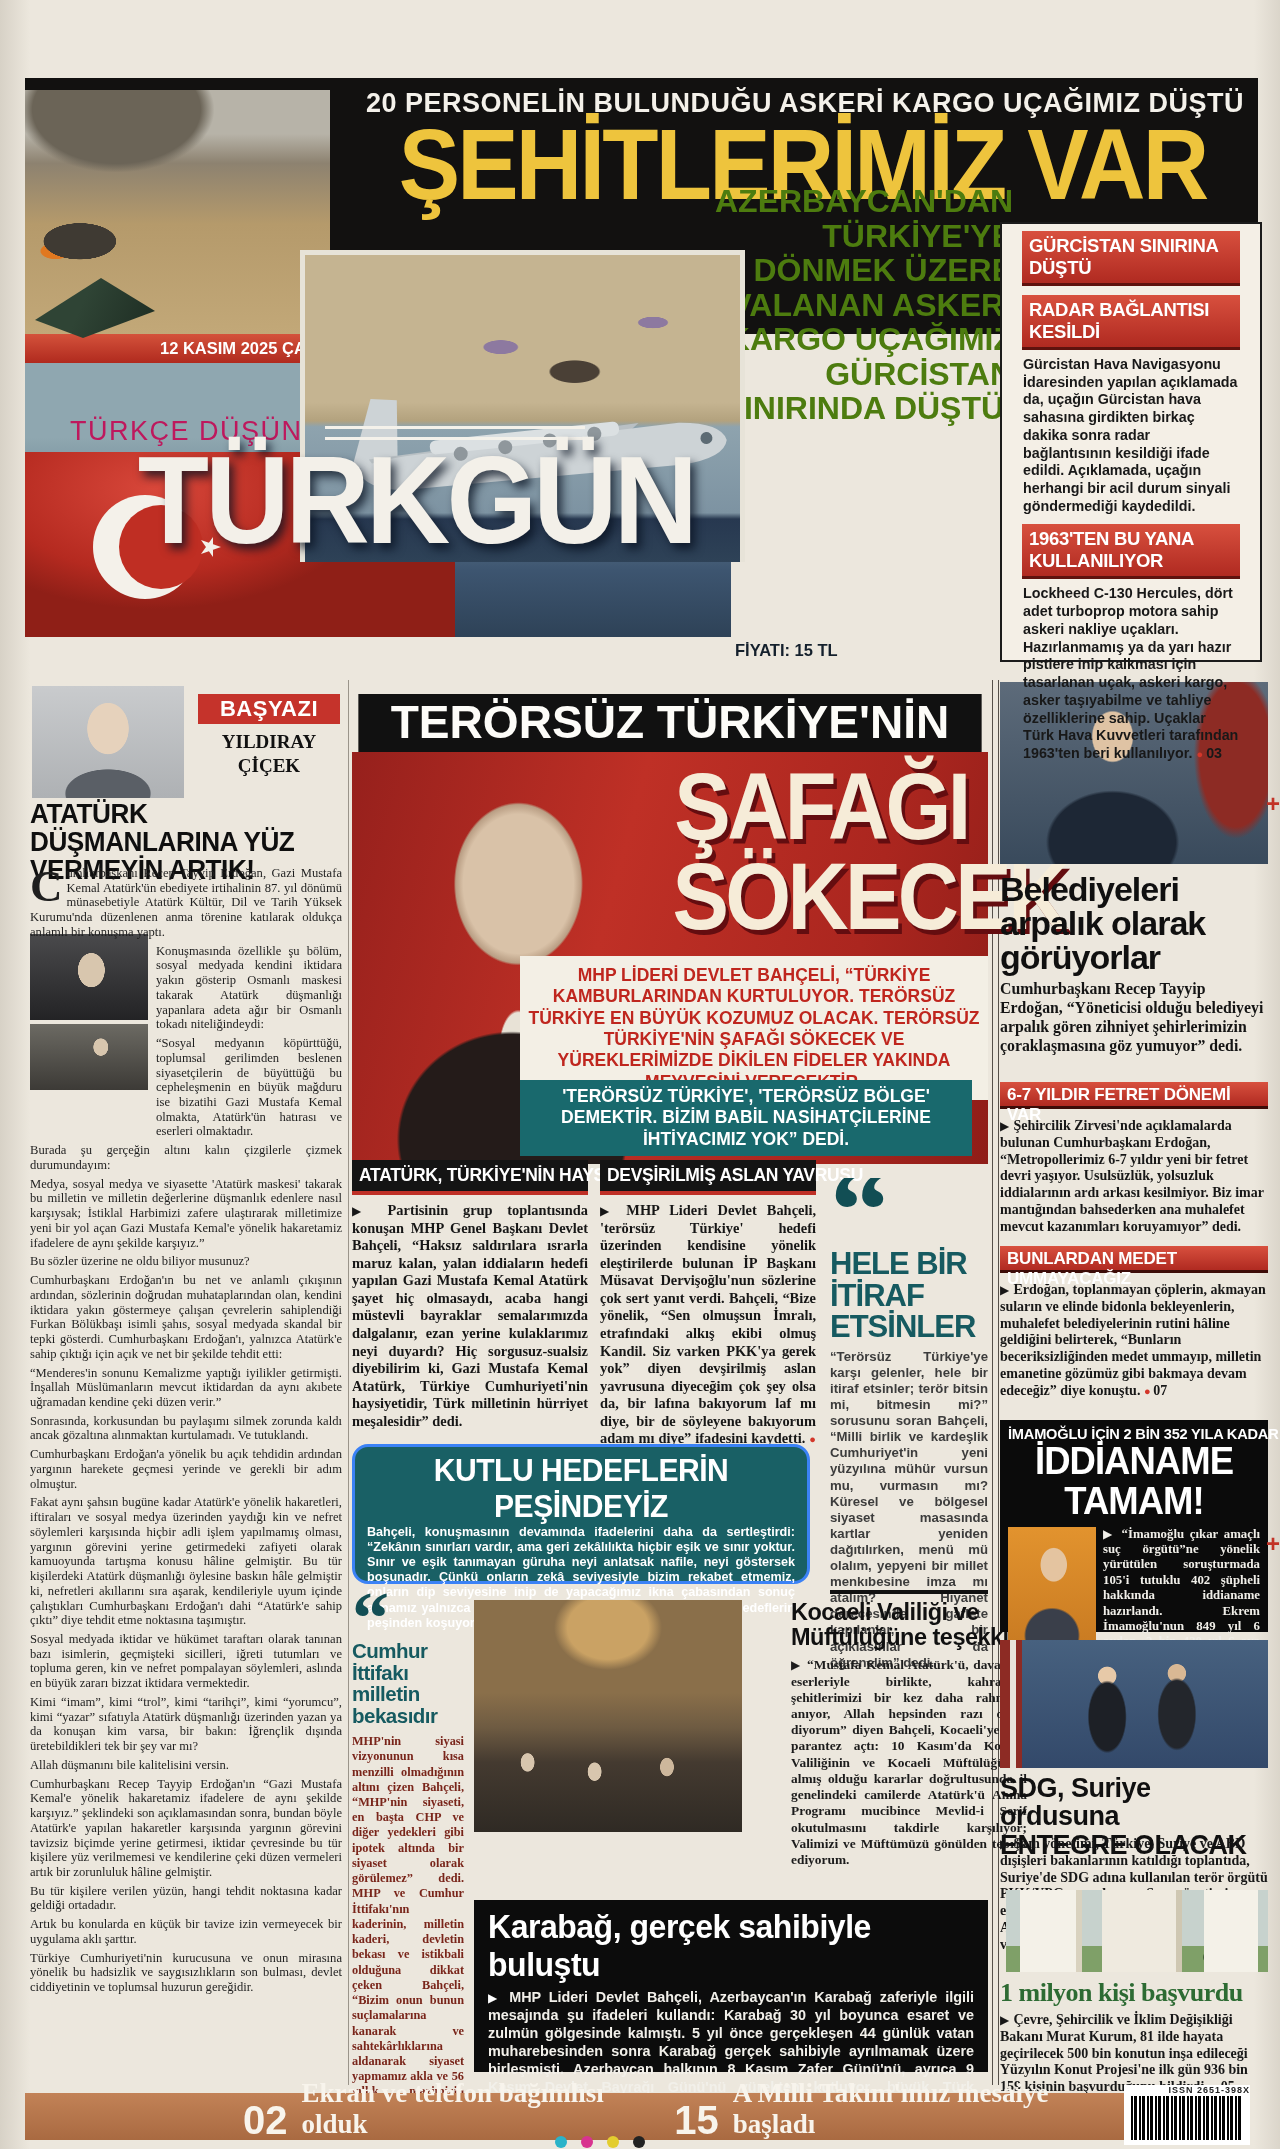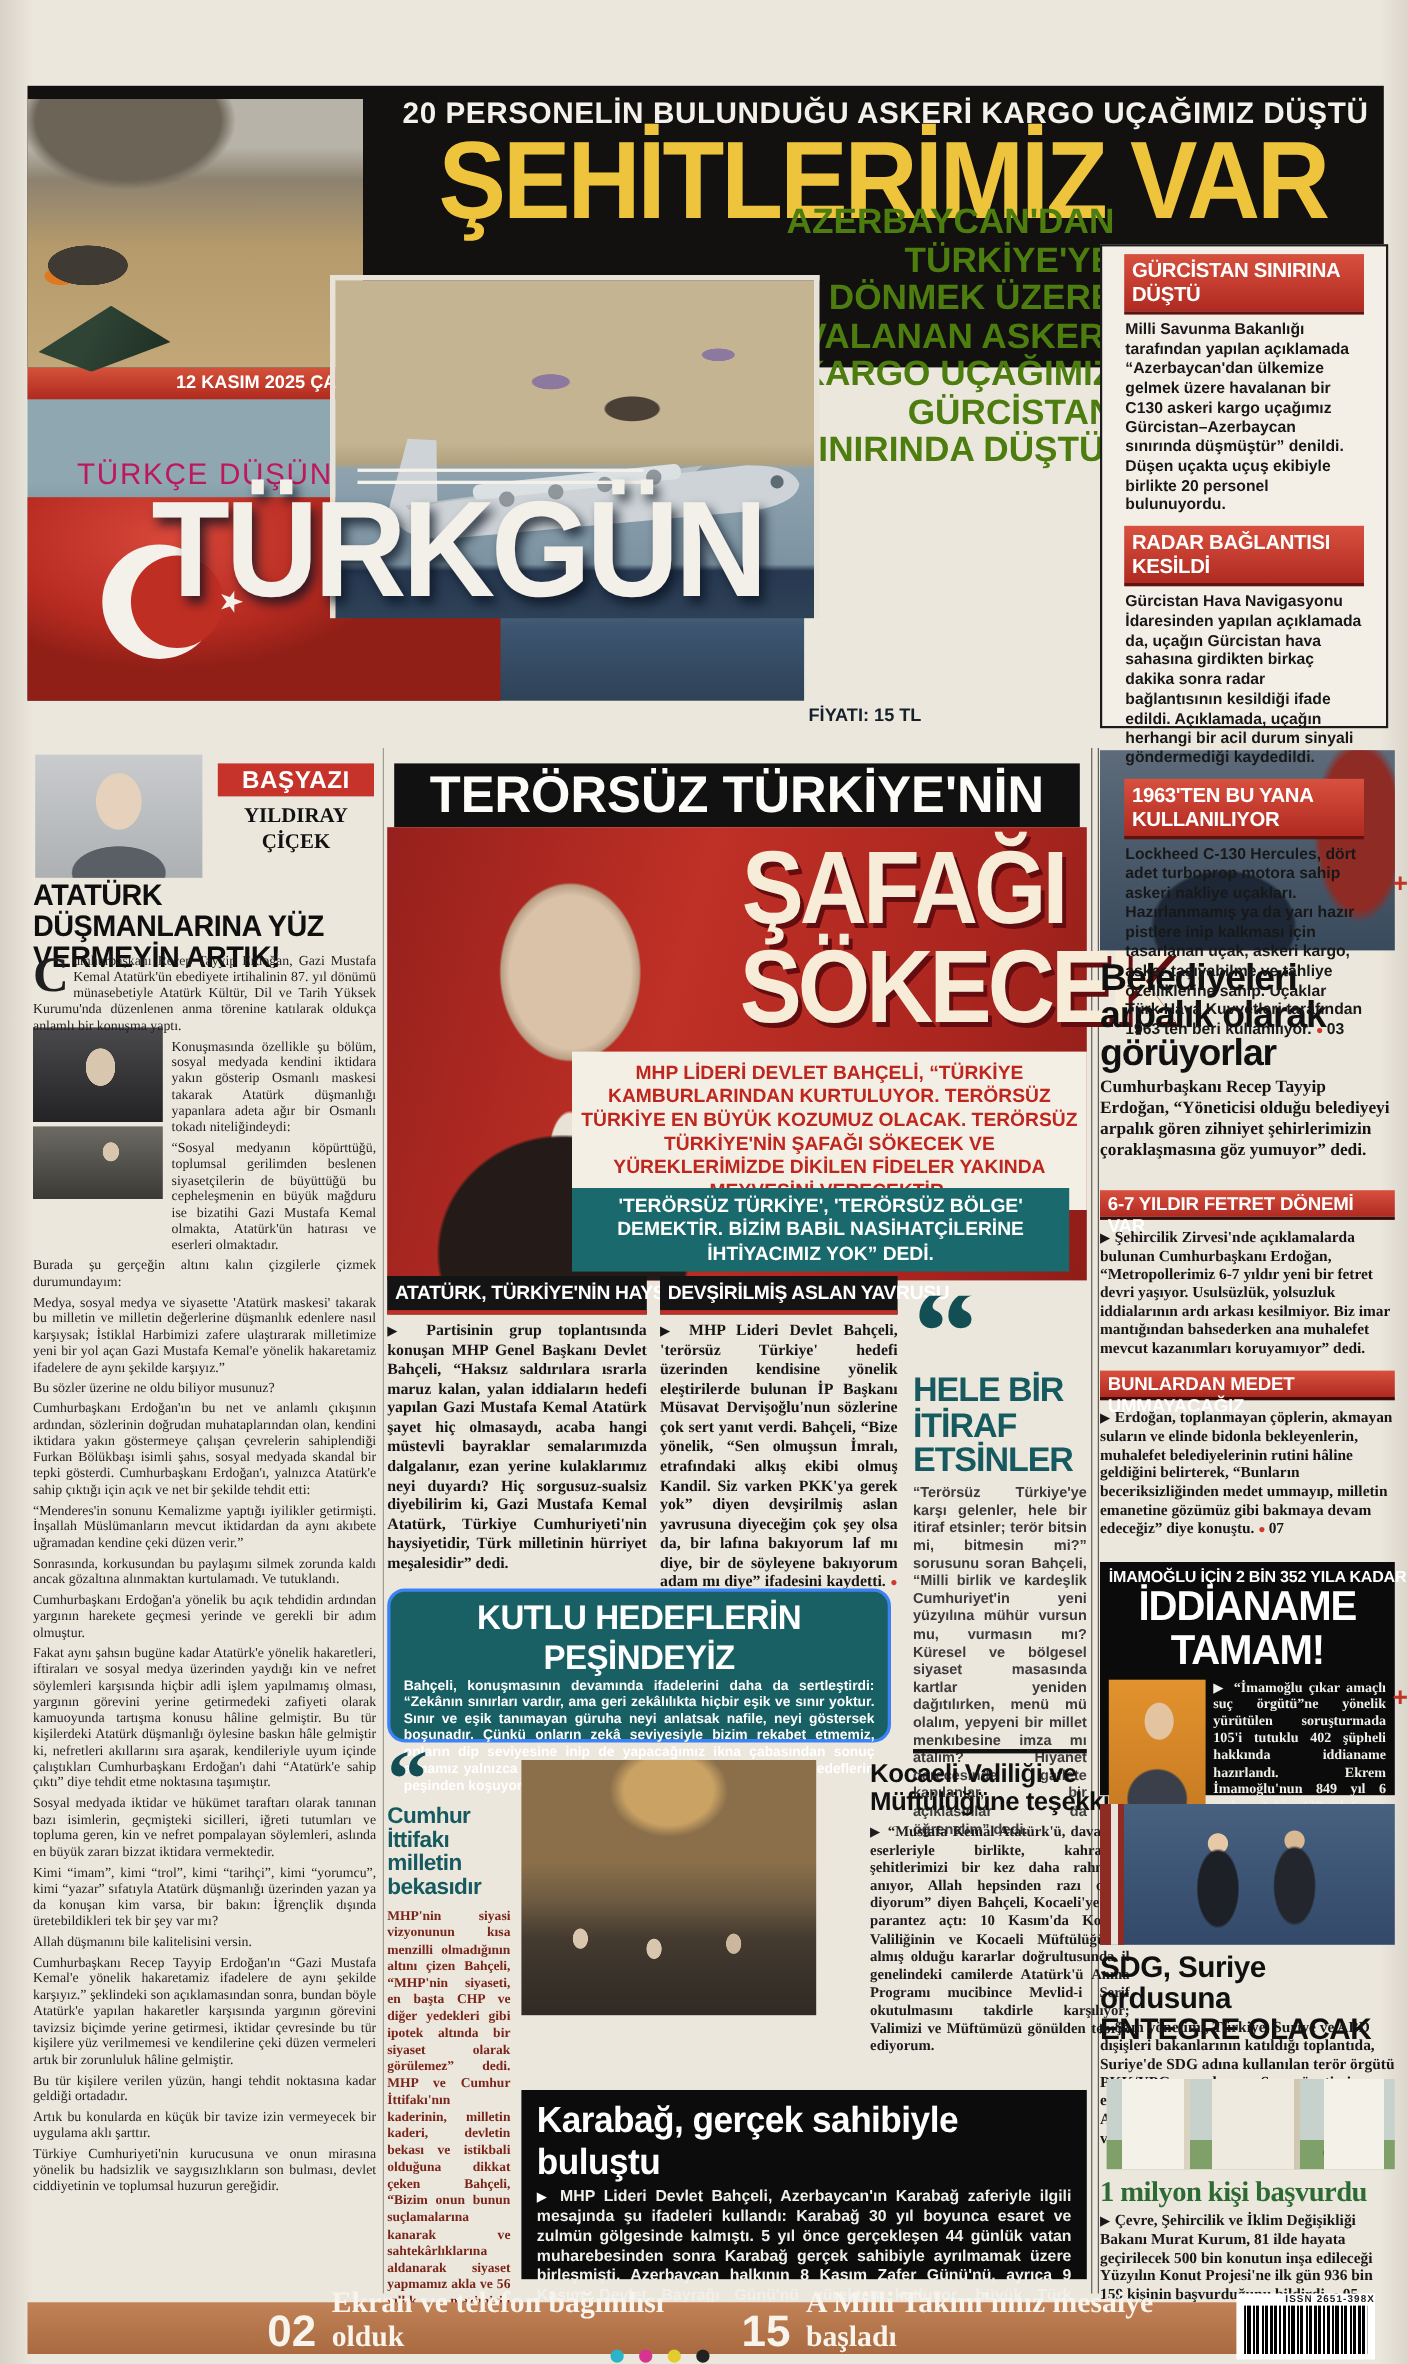--- a/index.html
+++ b/index.html
@@ -263,21 +263,20 @@
     </svg>
   </div>
 
   <div class="abs slogan">TÜRKÇE DÜŞÜN</div>
   <div class="abs slogan-rule"></div>
   <div class="abs logo">TÜRKGÜN</div>
 
   <div class="abs box-panel">
     <div class="news-box">
       <div class="hd">GÜRCİSTAN SINIRINA DÜŞTÜ</div>
-      <div class="bd">Milli Savunma Bakanlığı tarafından yapılan açıklamada “Azerbaycan'dan ülkemize gelmek üzere havalanan bir C130 askeri kargo uçağımız Gürcistan–Azerbaycan sınırında düşmüştür” denildi. Düşen uçakta uçuş ekibiyle birlikte 20 personel bulunuyordu.</div>
     </div>
     <div class="news-box">
       <div class="hd">RADAR BAĞLANTISI KESİLDİ</div>
       <div class="bd">Gürcistan Hava Navigasyonu İdaresinden yapılan açıklamada da, uçağın Gürcistan hava sahasına girdikten birkaç dakika sonra radar bağlantısının kesildiği ifade edildi. Açıklamada, uçağın herhangi bir acil durum sinyali göndermediği kaydedildi.</div>
     </div>
     <div class="news-box">
       <div class="hd">1963'TEN BU YANA KULLANILIYOR</div>
       <div class="bd"><span>Lockheed C-130 Hercules, dört adet turboprop motora sahip askeri nakliye uçakları. Hazırlanmamış ya da yarı hazır pistlere inip kalkması için tasarlanan uçak, askeri kargo, asker taşıyabilme ve tahliye özelliklerine sahip. Uçaklar Türk Hava Kuvvetleri tarafından 1963'ten beri kullanılıyor.</span>
         <span class="page-ref">03</span></div>
     </div>

